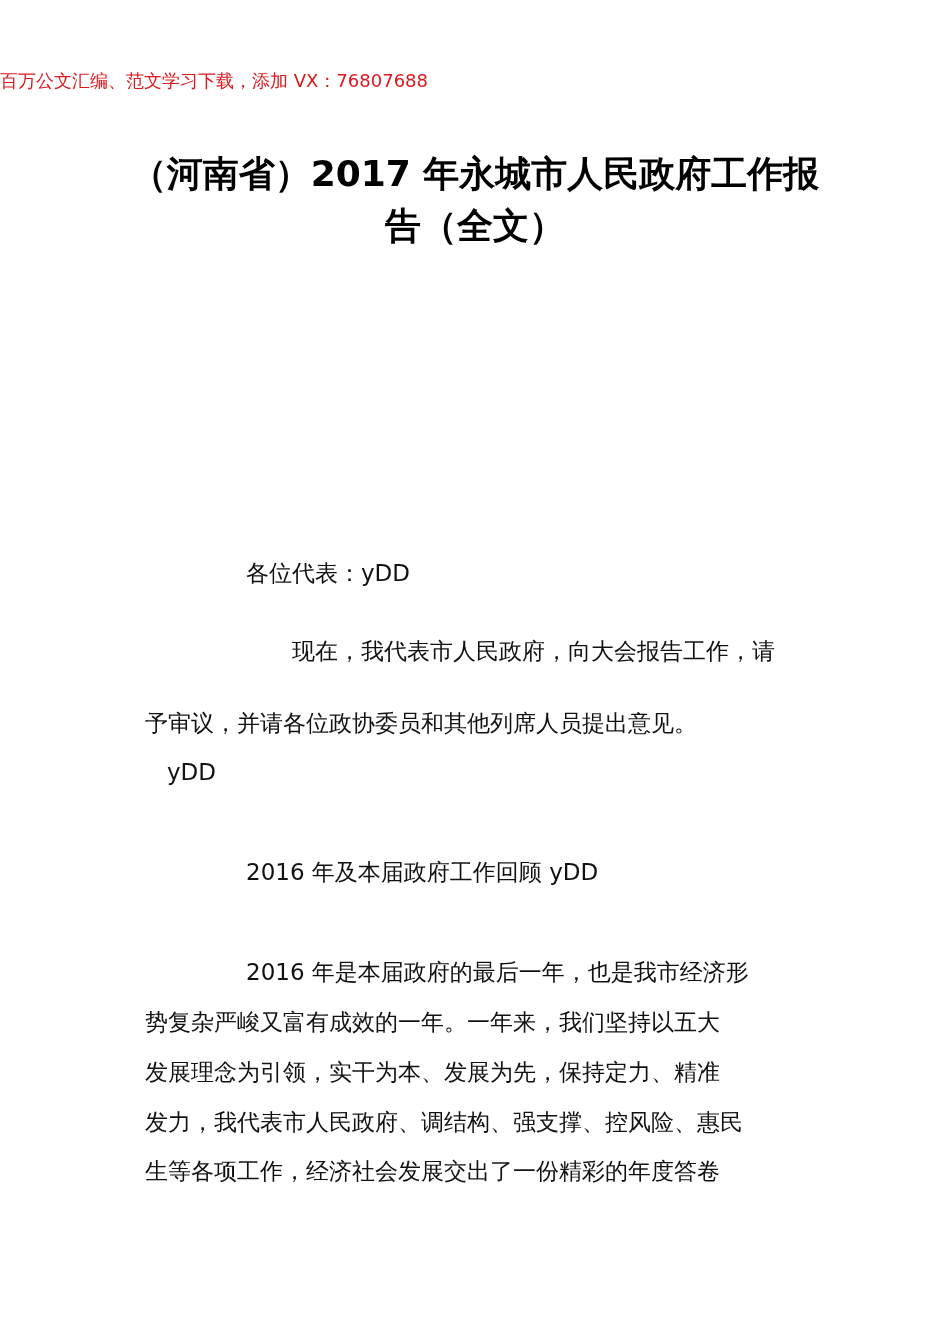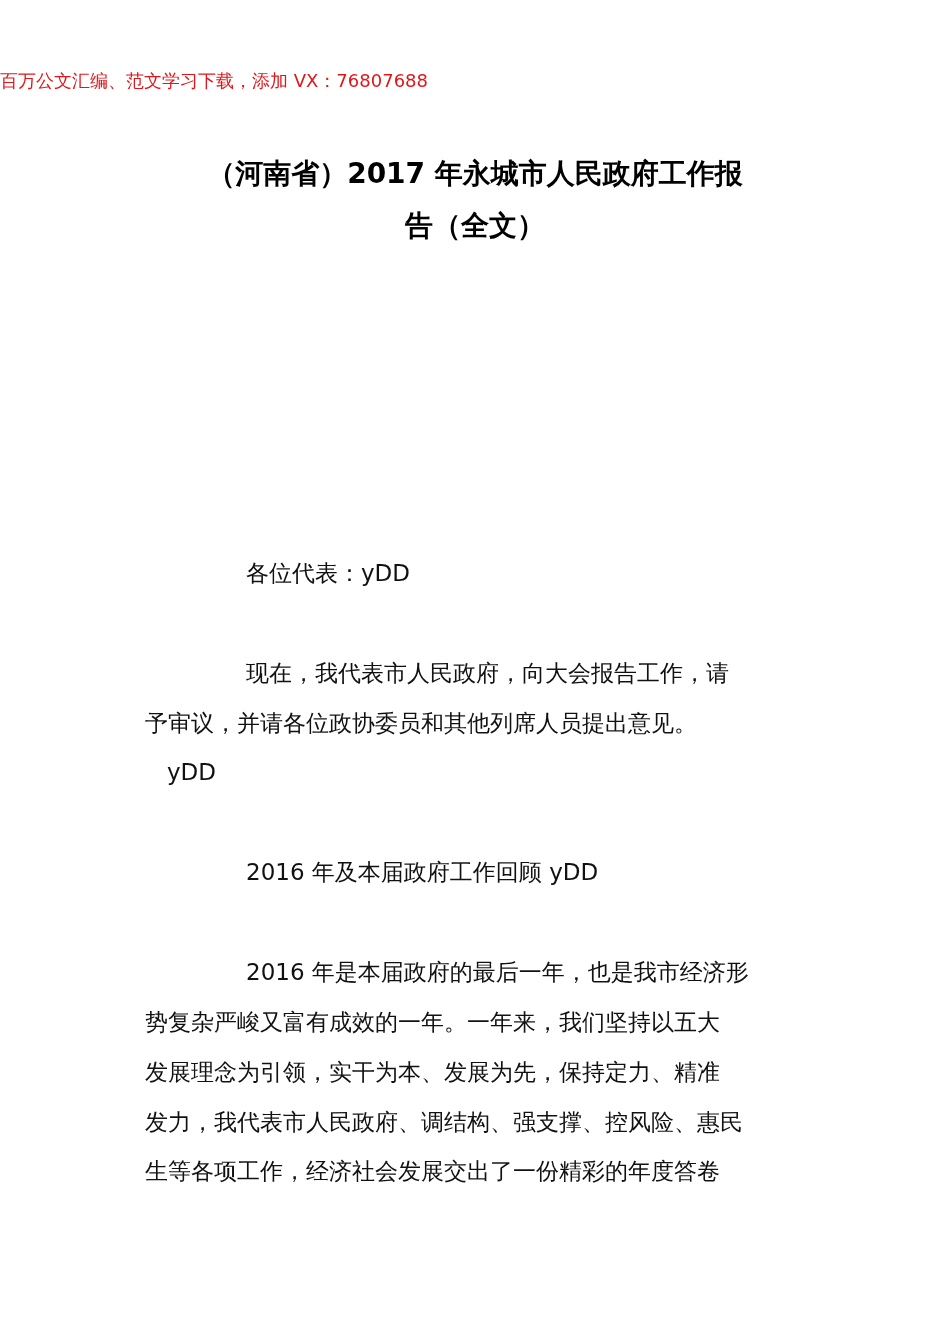--- a/index.html
+++ b/index.html
@@ -27,21 +27,21 @@
       white-space: nowrap;
     }
     .doc-title {
       position: absolute;
       top: 148px;
       left: 0;
       width: 950px;
       text-align: center;
       font-family: "DejaVu Sans", "Liberation Sans", sans-serif;
       font-weight: bold;
-      font-size: 28px;
+      font-size: 36px;
       line-height: 52px;
       color: #000000;
     }
     .doc-title .line {
       display: block;
       white-space: nowrap;
     }
     .body-text {
       position: absolute;
       left: 145px;
@@ -65,21 +65,21 @@
 
 <div class="doc-title">
   <span class="line" style="position:static;height:auto;line-height:52px;">（河南省）2017 年永城市人民政府工作报</span>
   <span class="line" style="position:static;height:auto;line-height:52px;">告（全文）</span>
 </div>
 
 <div class="body-text" style="top:0;">
 
   <span class="line indent" style="top:558px;text-align:center;">各位代表：yDD</span>
 
-  <span class="line indent" style="top:658px;">现在，我代表市人民政府，向大会报告工作，请</span>
+  <span class="line indent" style="top:636px;margin-left:46px;">现在，我代表市人民政府，向大会报告工作，请</span>
   <span class="line" style="top:708px;text-align:right;">予审议，并请各位政协委员和其他列席人员提出意见。</span>
   <span class="line" style="top:757px;margin-left:22px;">yDD</span>
 
   <span class="line indent" style="top:857px;">2016 年及本届政府工作回顾 yDD</span>
 
   <span class="line indent" style="top:957px;">2016 年是本届政府的最后一年，也是我市经济形</span>
   <span class="line" style="top:1007px;">势复杂严峻又富有成效的一年。一年来，我们坚持以五大</span>
   <span class="line" style="top:1057px;">发展理念为引领，实干为本、发展为先，保持定力、精准</span>
   <span class="line" style="top:1107px;">发力，我代表市人民政府、调结构、强支撑、控风险、惠民</span>
   <span class="line" style="top:1156px;">生等各项工作，经济社会发展交出了一份精彩的年度答卷</span>

